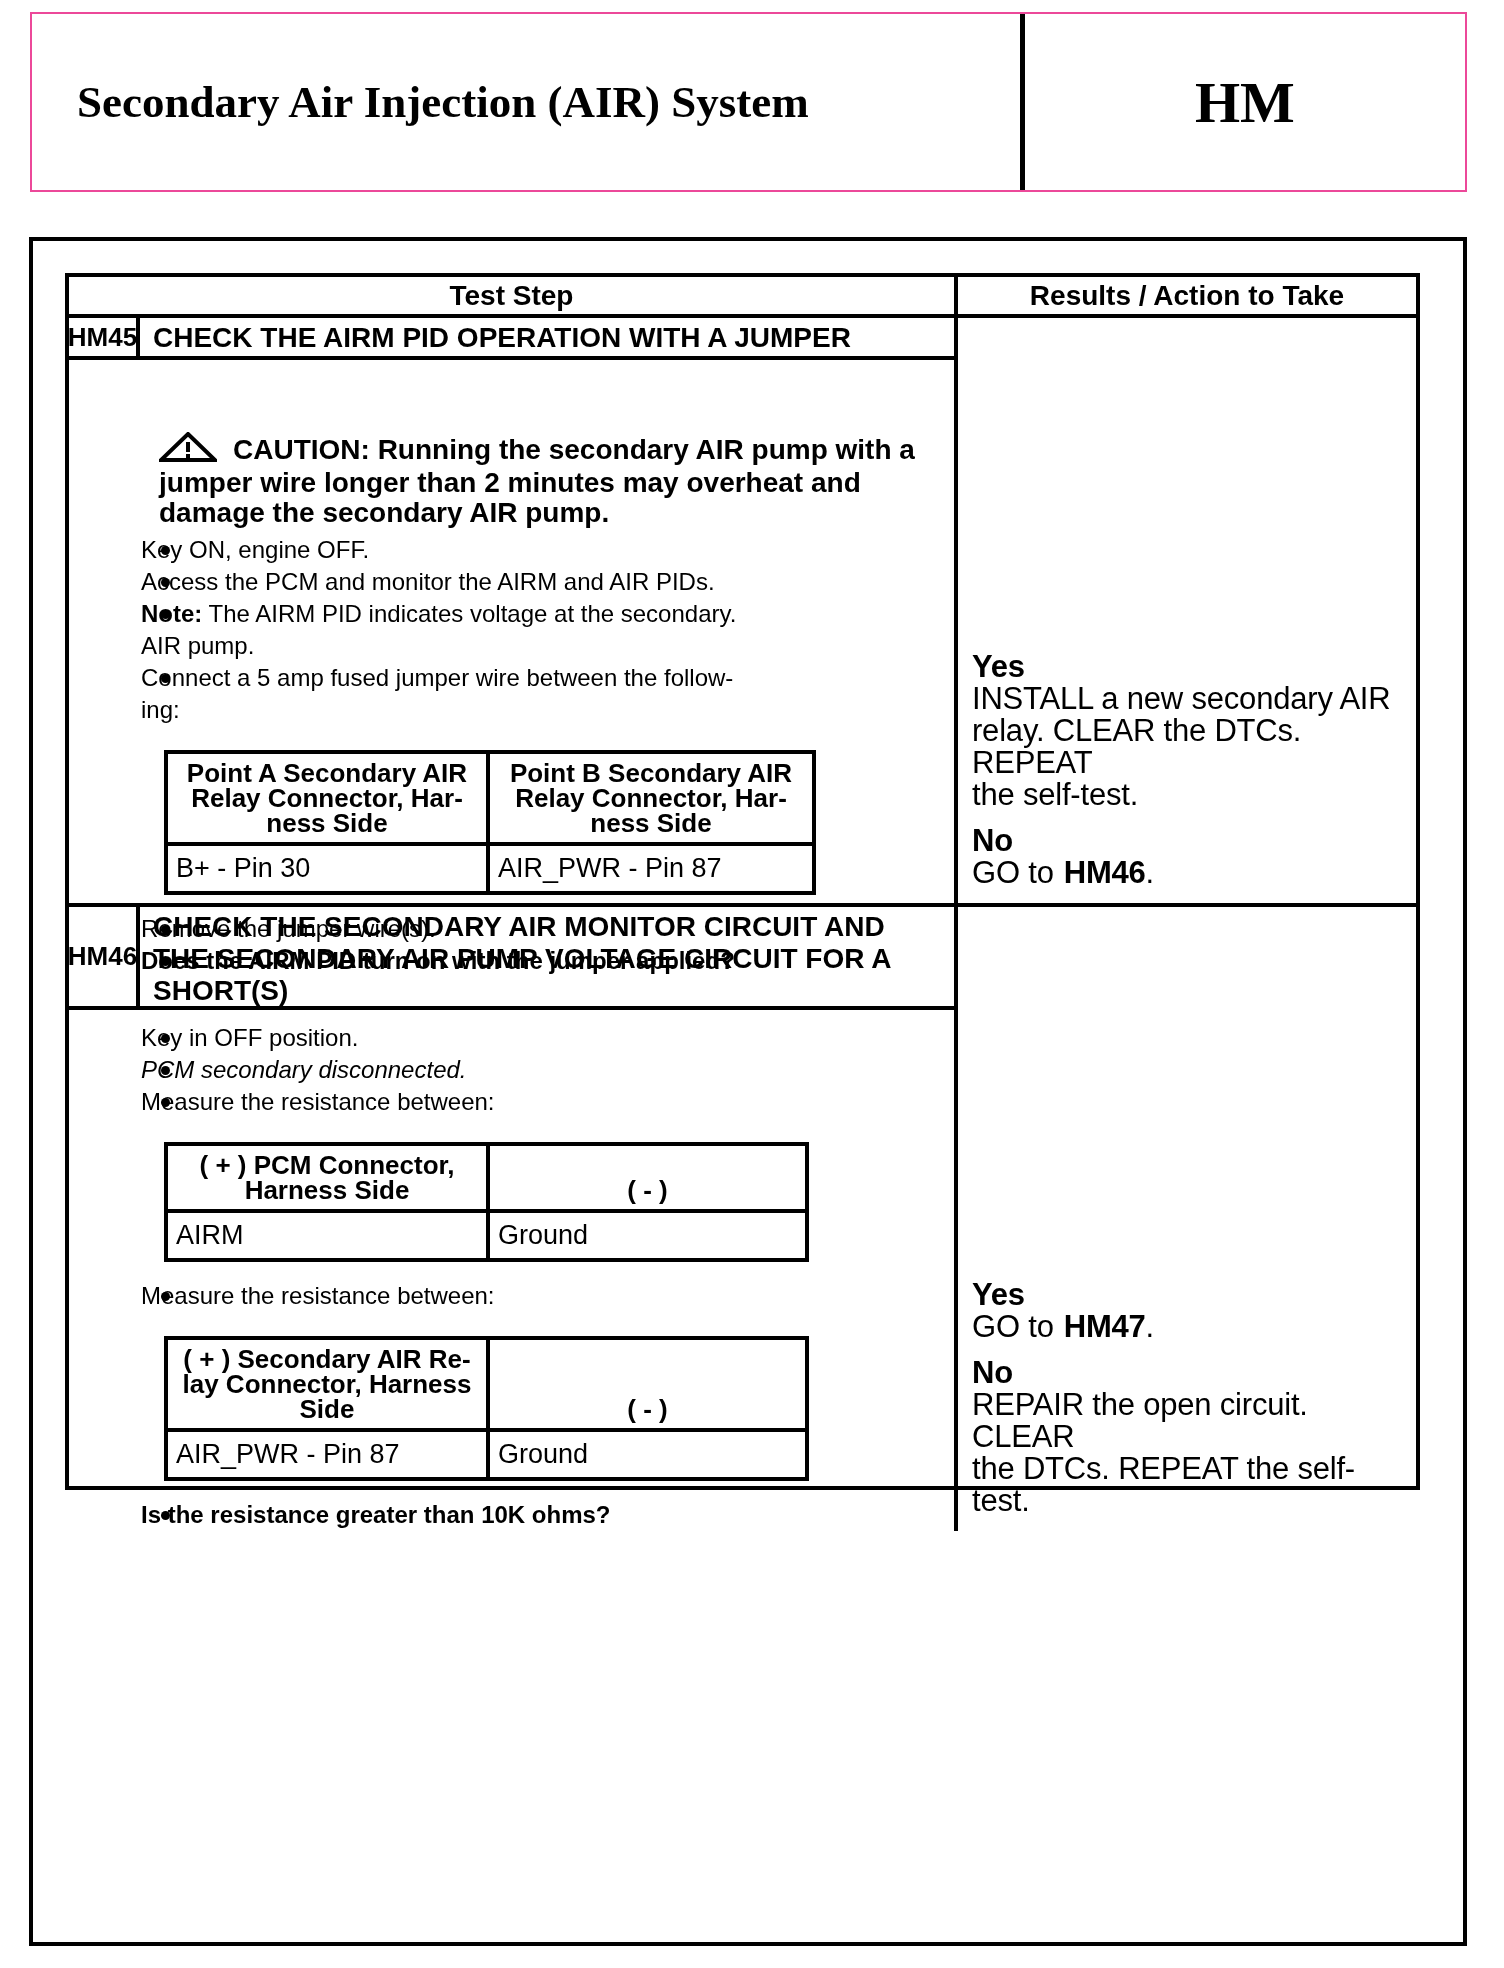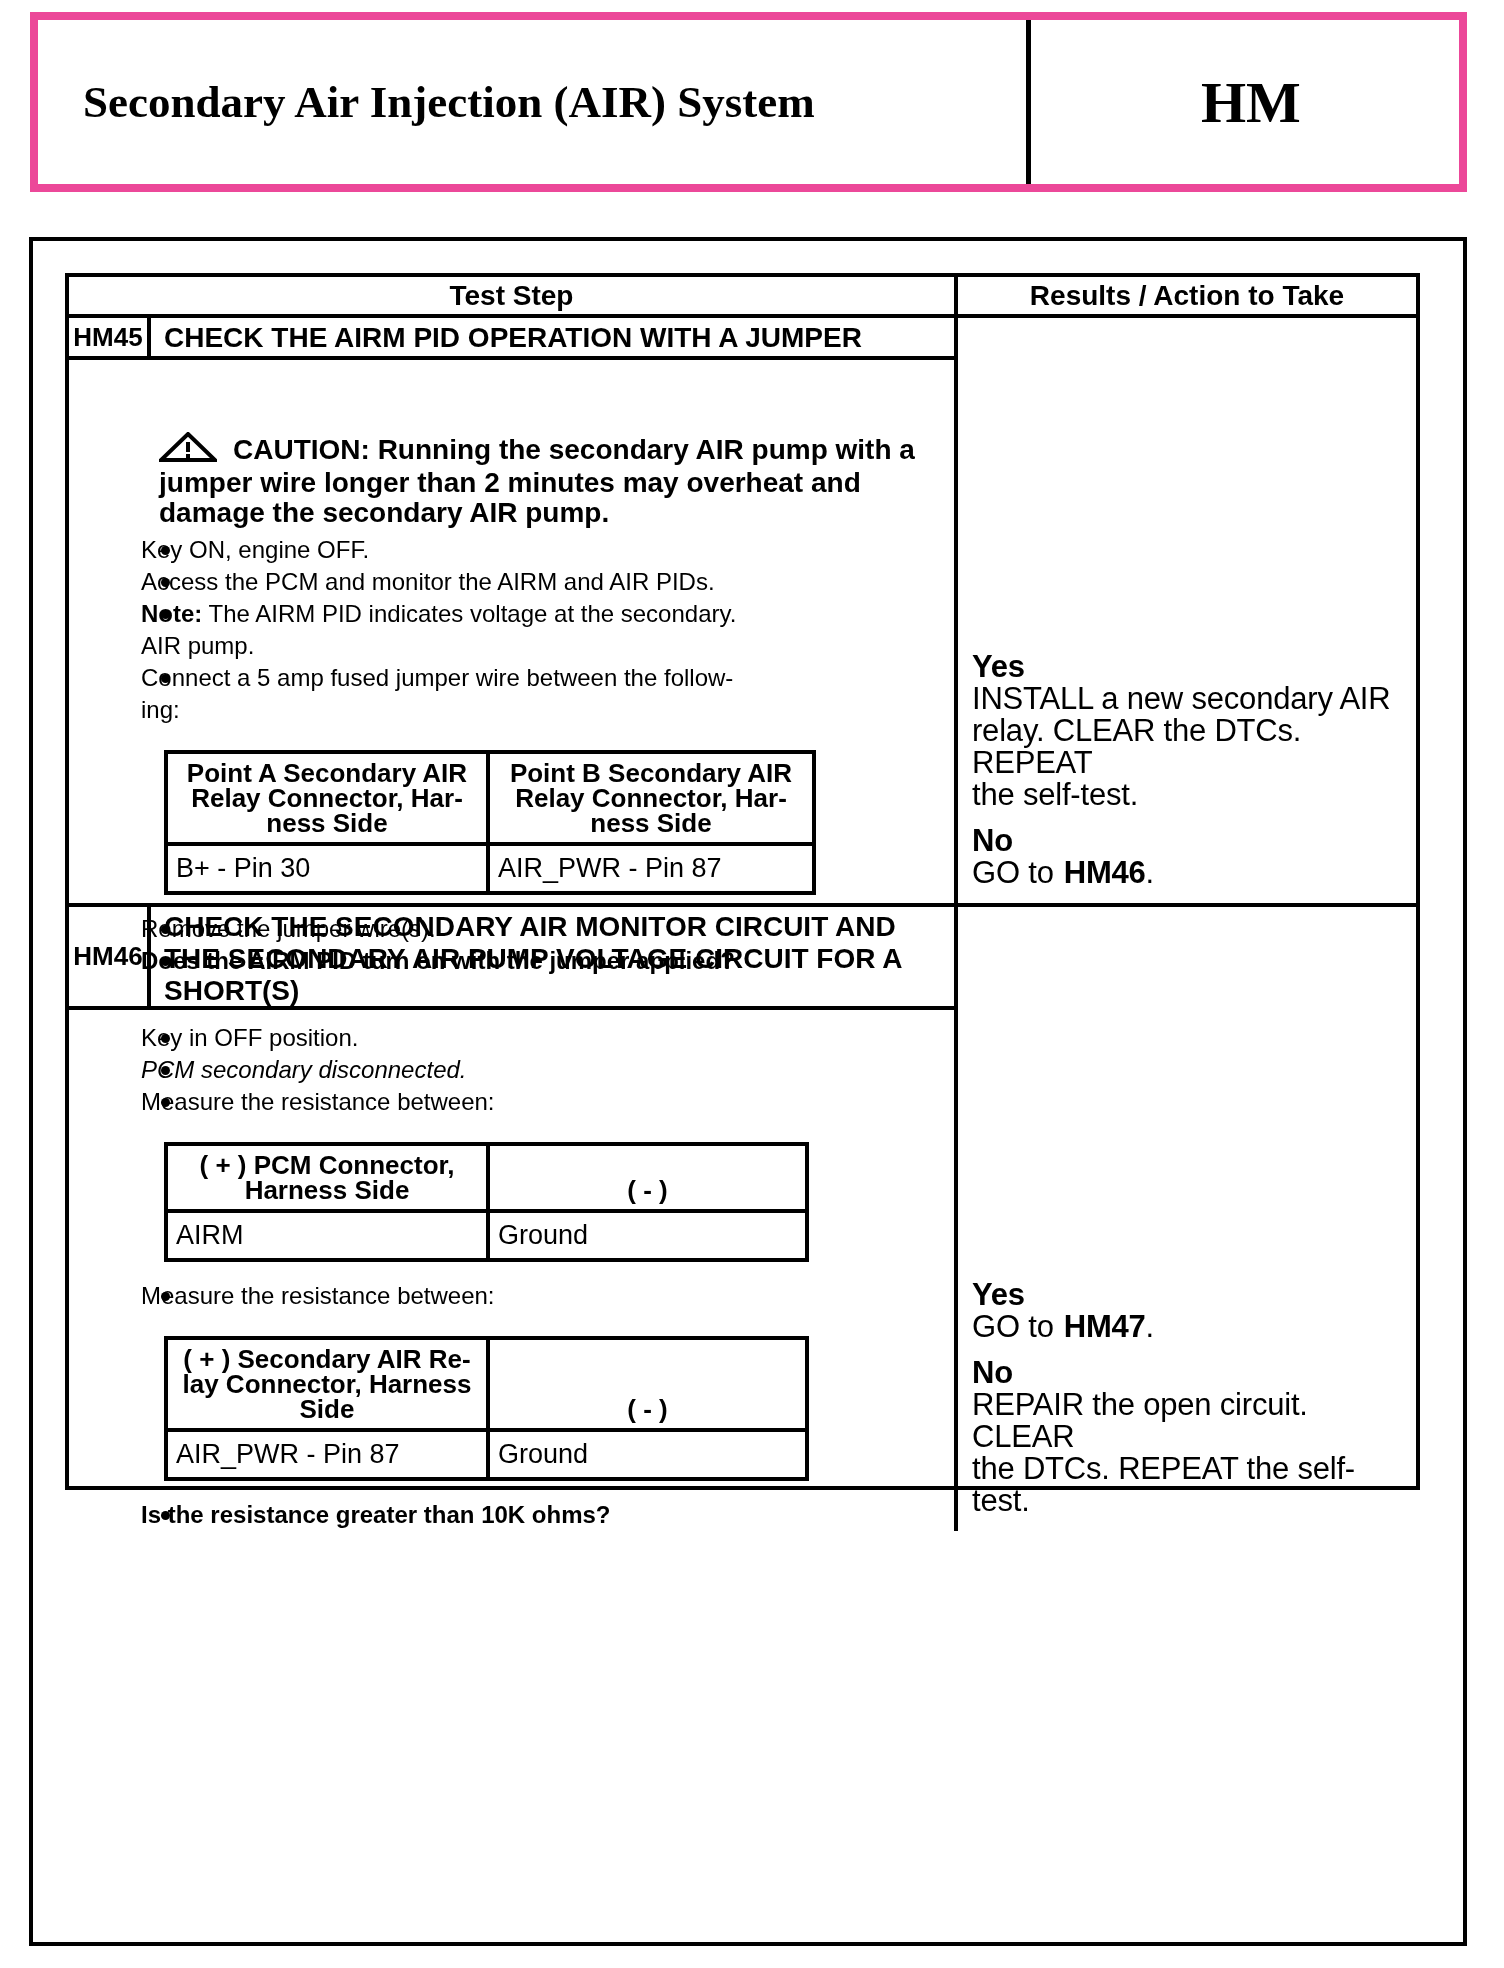--- a/index.html
+++ b/index.html
@@ -7,21 +7,21 @@
     position:relative;
     width:1504px;height:1968px;
     background:#ffffff;
     font-family:"Liberation Sans","DejaVu Sans",sans-serif;
     color:#000;
     overflow:hidden;
   }
   
   .header-box{
     position:absolute;left:30px;top:12px;width:1437px;height:180px;
-    border:8px solid #ec4899;box-sizing:border-box;display:flex;
+    border:2px solid #ec4899;box-sizing:border-box;display:flex;
   }
   .header-title-cell{
     width:993px;display:flex;align-items:center;
     padding-left:45px;box-sizing:border-box;
     border-right:5px solid #000;
   }
   .header-title-cell span{
     font-family:"Liberation Serif","DejaVu Serif",serif;
     font-weight:bold;font-size:45px;letter-spacing:0px;
   }
@@ -52,21 +52,21 @@
   }
   .th-left{grid-row:1;grid-column:1;border-right:4px solid #000;}
   .th-right{grid-row:1;grid-column:2;}
   .title-row{
     display:flex;box-sizing:border-box;
     border-right:4px solid #000;border-bottom:4px solid #000;
   }
   .title-row-45{grid-row:2;grid-column:1;}
   .title-row-46{grid-row:4;grid-column:1;}
   .step-id{
-    width:82px;border-right:4px solid #000;box-sizing:border-box;
+    width:71px;border-right:4px solid #000;box-sizing:border-box;
     display:flex;align-items:center;justify-content:center;
     font-weight:bold;font-size:26px;flex:none;
   }
   .step-title{
     font-weight:bold;font-size:28px;line-height:32px;
     padding:2px 16px 0 13px;white-space:pre-line;
     display:flex;align-items:center;
   }
   .step-title.multi{align-items:flex-start;padding-top:4px;}
   .body-cell{

